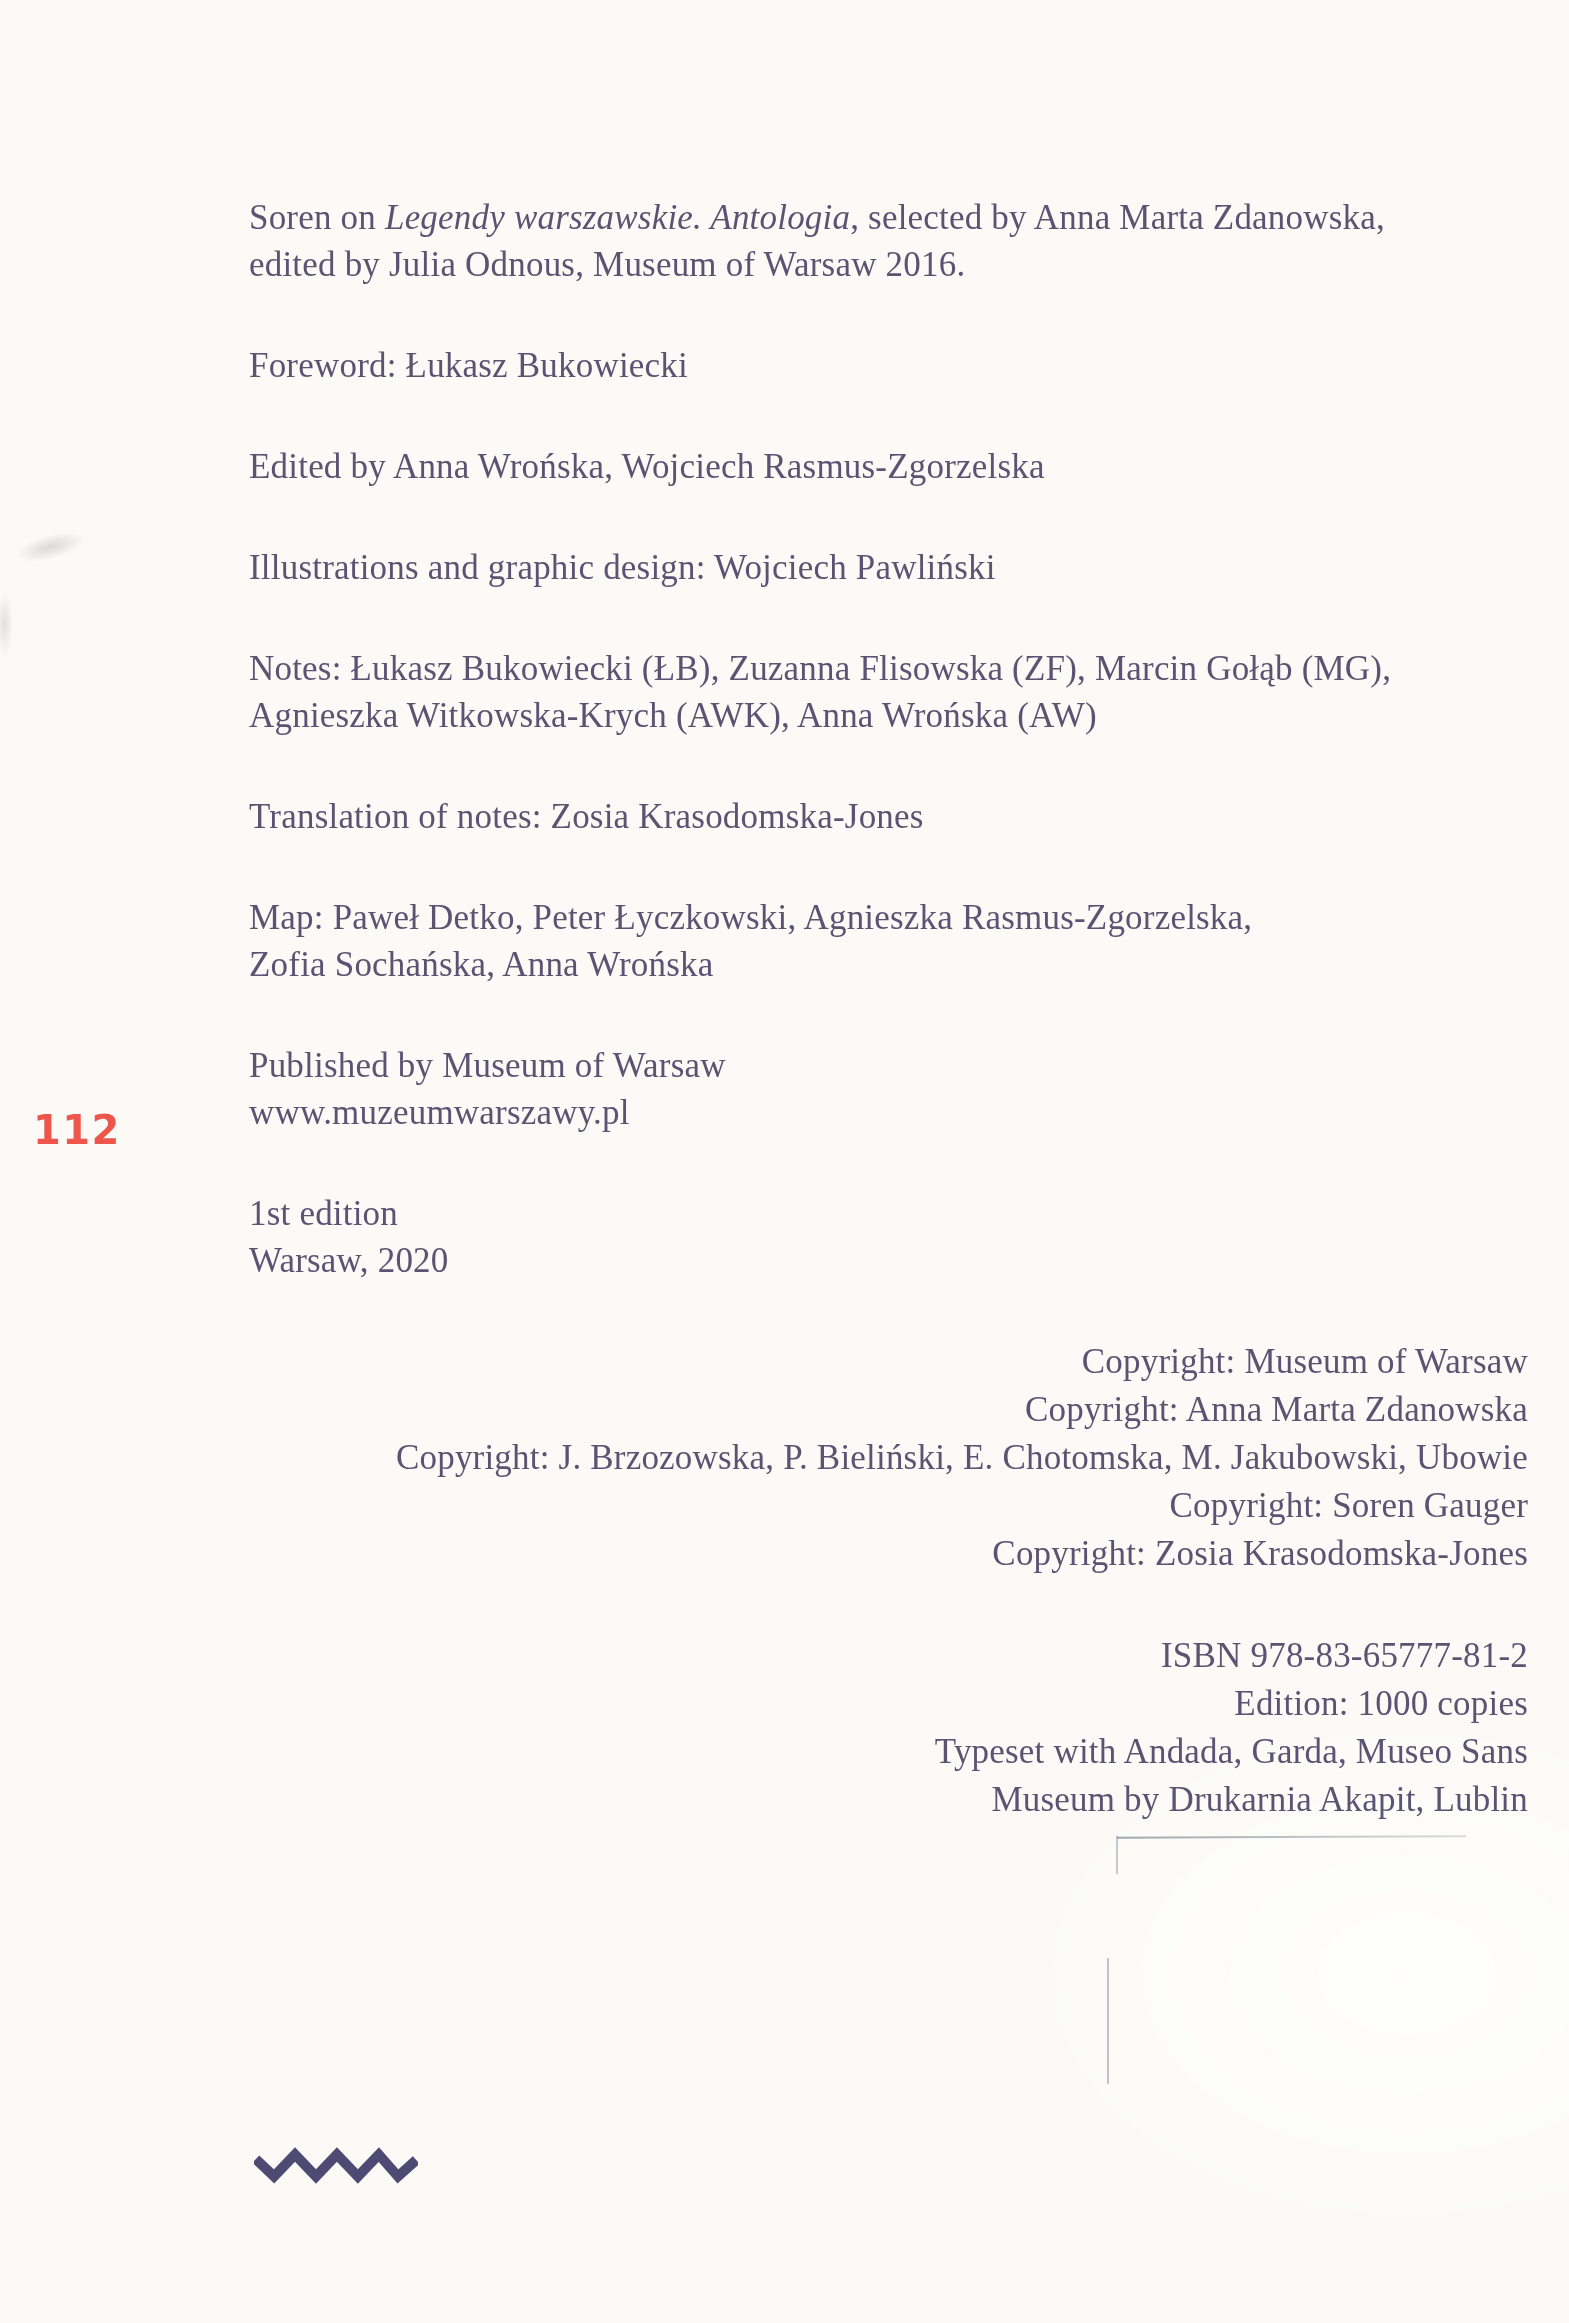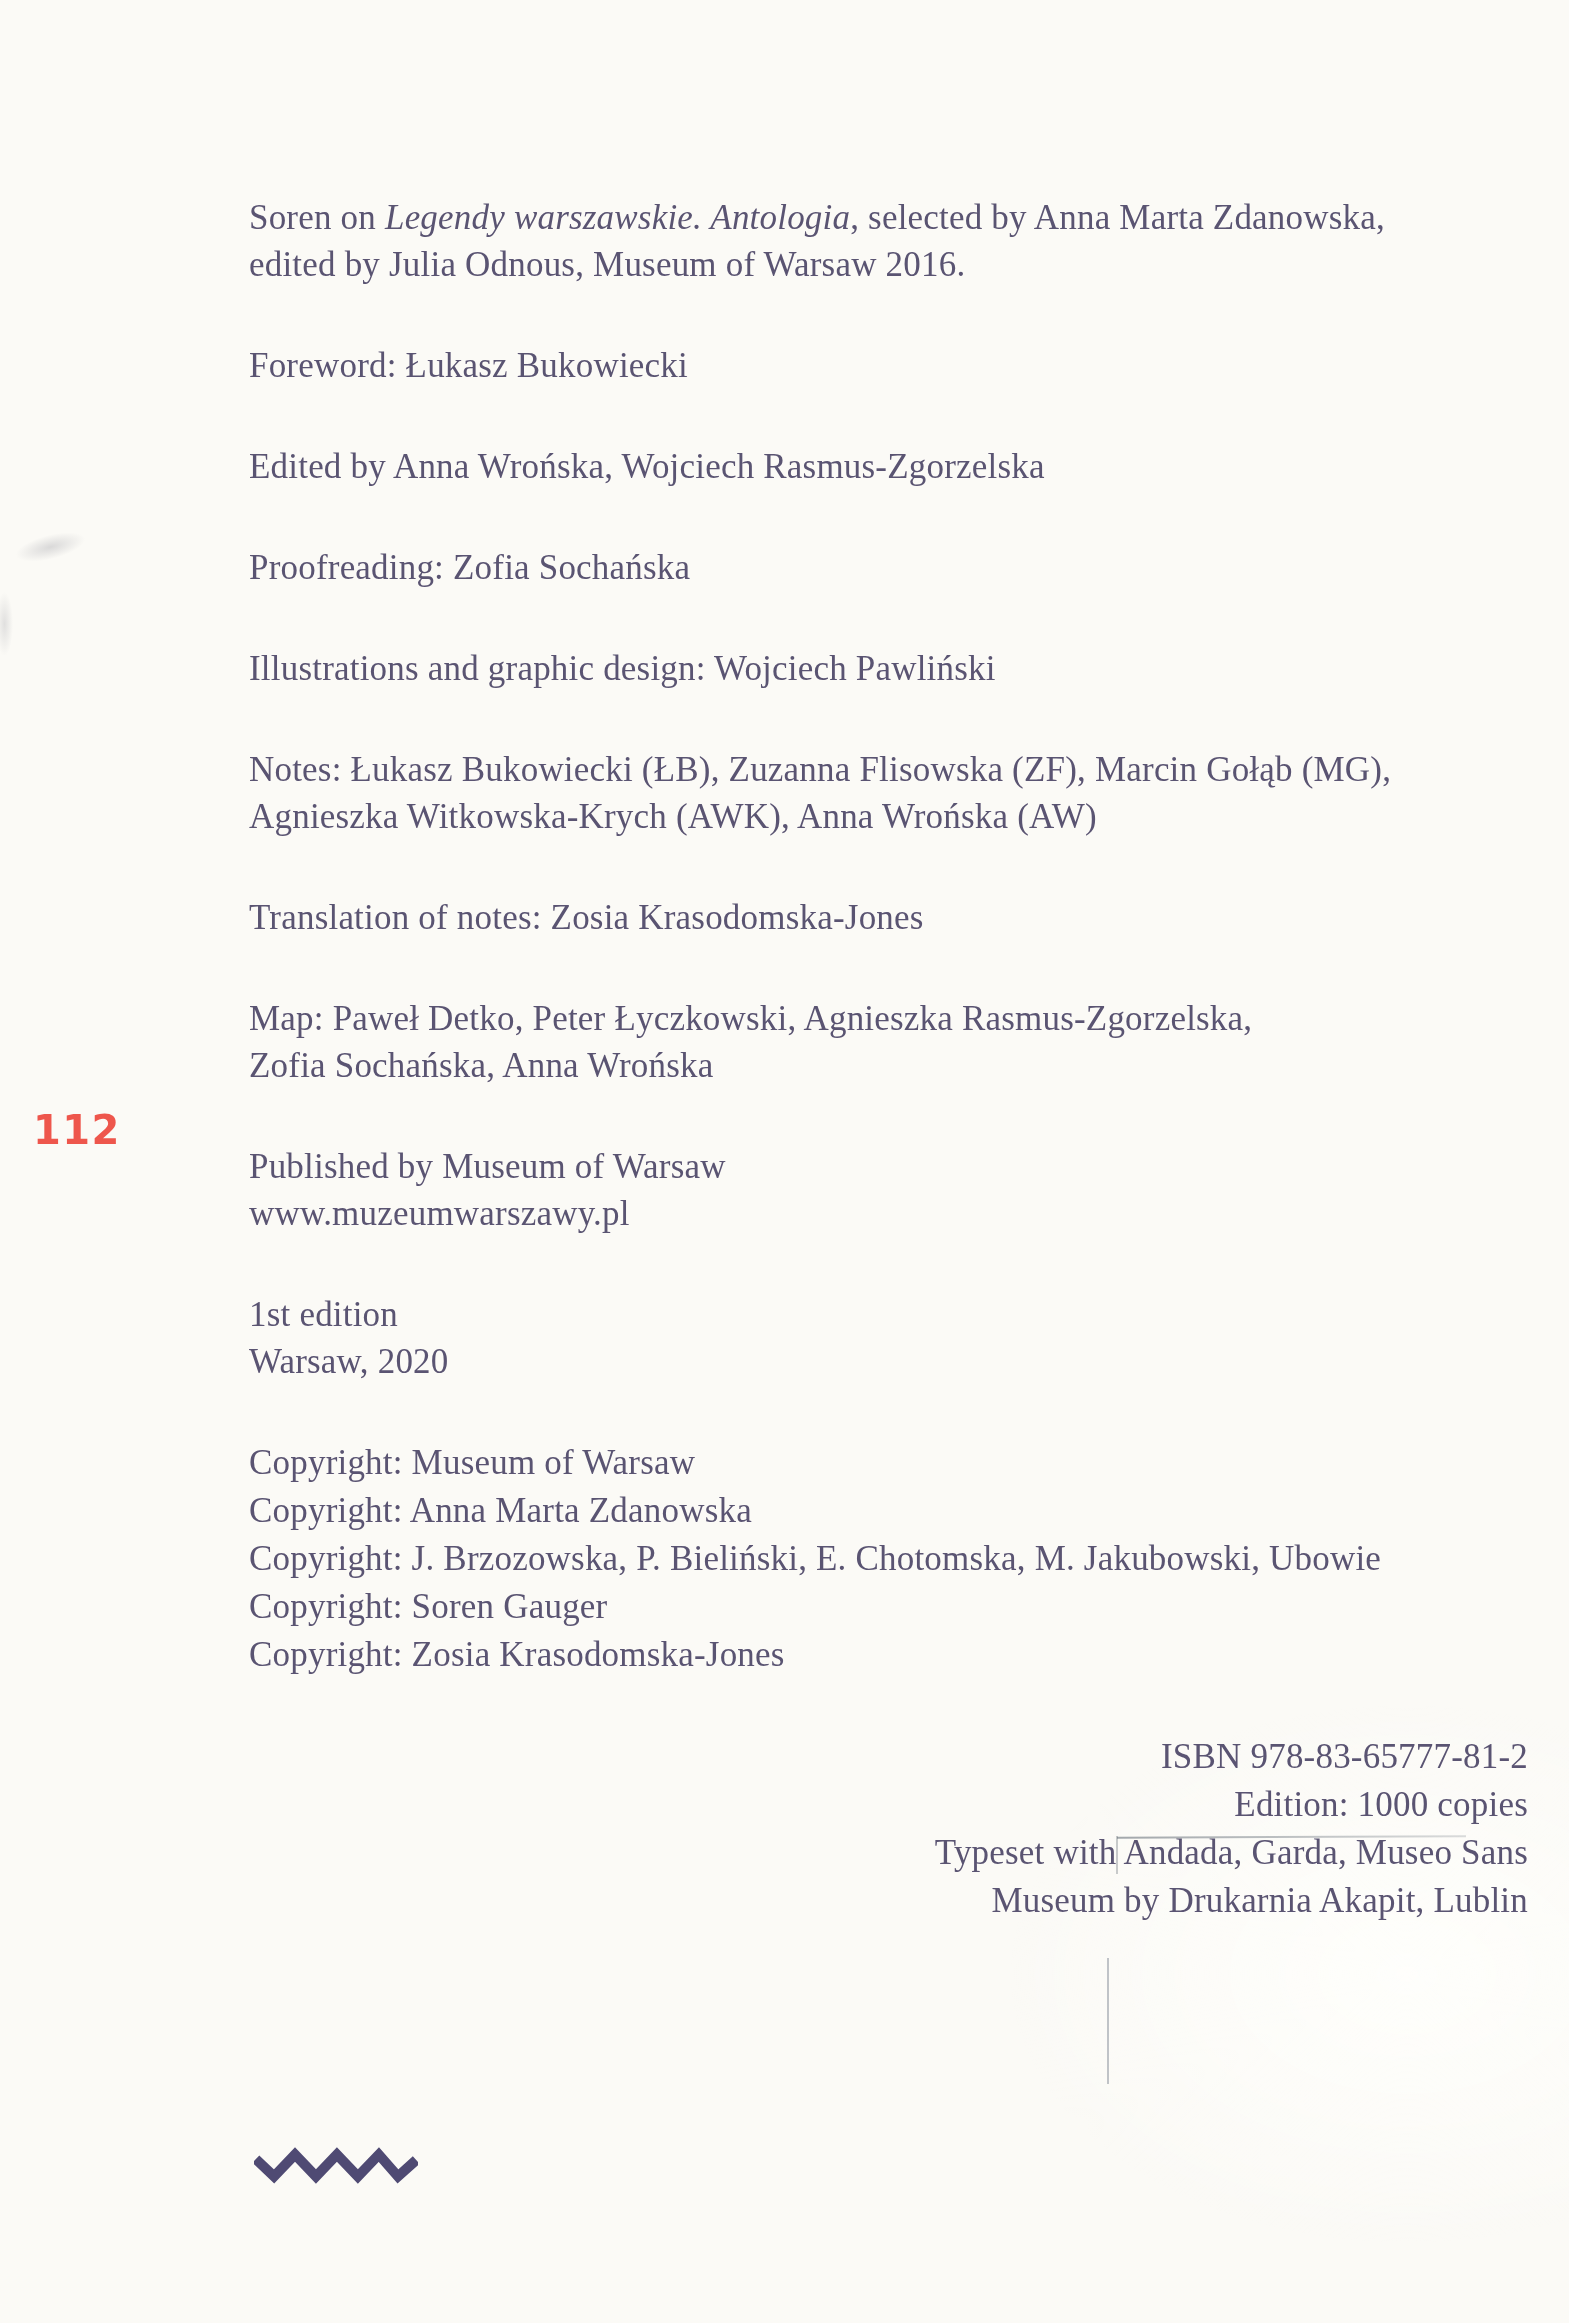--- a/index.html
+++ b/index.html
@@ -24,21 +24,21 @@
   .colophon {
     position: absolute;
     left: 249px;
     top: 194px;
     width: 1279px;
     font-size: 35px;
     line-height: 47px;
     letter-spacing: 0.2px;
   }
   .para { margin: 0 0 54px 0; }
-  .para.copyright-block { line-height: 48px; }
+  .para.copyright-block { line-height: 48px; text-align: right; }
   .para.print-block { line-height: 48px; margin-bottom: 1px; text-align: right; }
   .line { display: block; }
   em.book-title { font-style: italic; }
   .page-number {
     position: absolute;
     left: 33px;
     top: 1107px;
     font-family: "DejaVu Sans", sans-serif;
     font-weight: 700;
     font-size: 40px;
@@ -100,23 +100,20 @@
   </p>
 
   <p class="para">
     <span class="line">Foreword: Łukasz Bukowiecki</span>
   </p>
 
   <p class="para">
     <span class="line">Edited by Anna Wrońska, Wojciech Rasmus-Zgorzelska</span>
   </p>
 
-  <p class="para">
-    <span class="line">Proofreading: Zofia Sochańska</span>
-  </p>
 
   <p class="para">
     <span class="line">Illustrations and graphic design: Wojciech Pawliński</span>
   </p>
 
   <p class="para">
     <span class="line">Notes: Łukasz Bukowiecki (ŁB), Zuzanna Flisowska (ZF), Marcin Gołąb (MG),</span>
     <span class="line">Agnieszka Witkowska-Krych (AWK), Anna Wrońska (AW)</span>
   </p>
 

